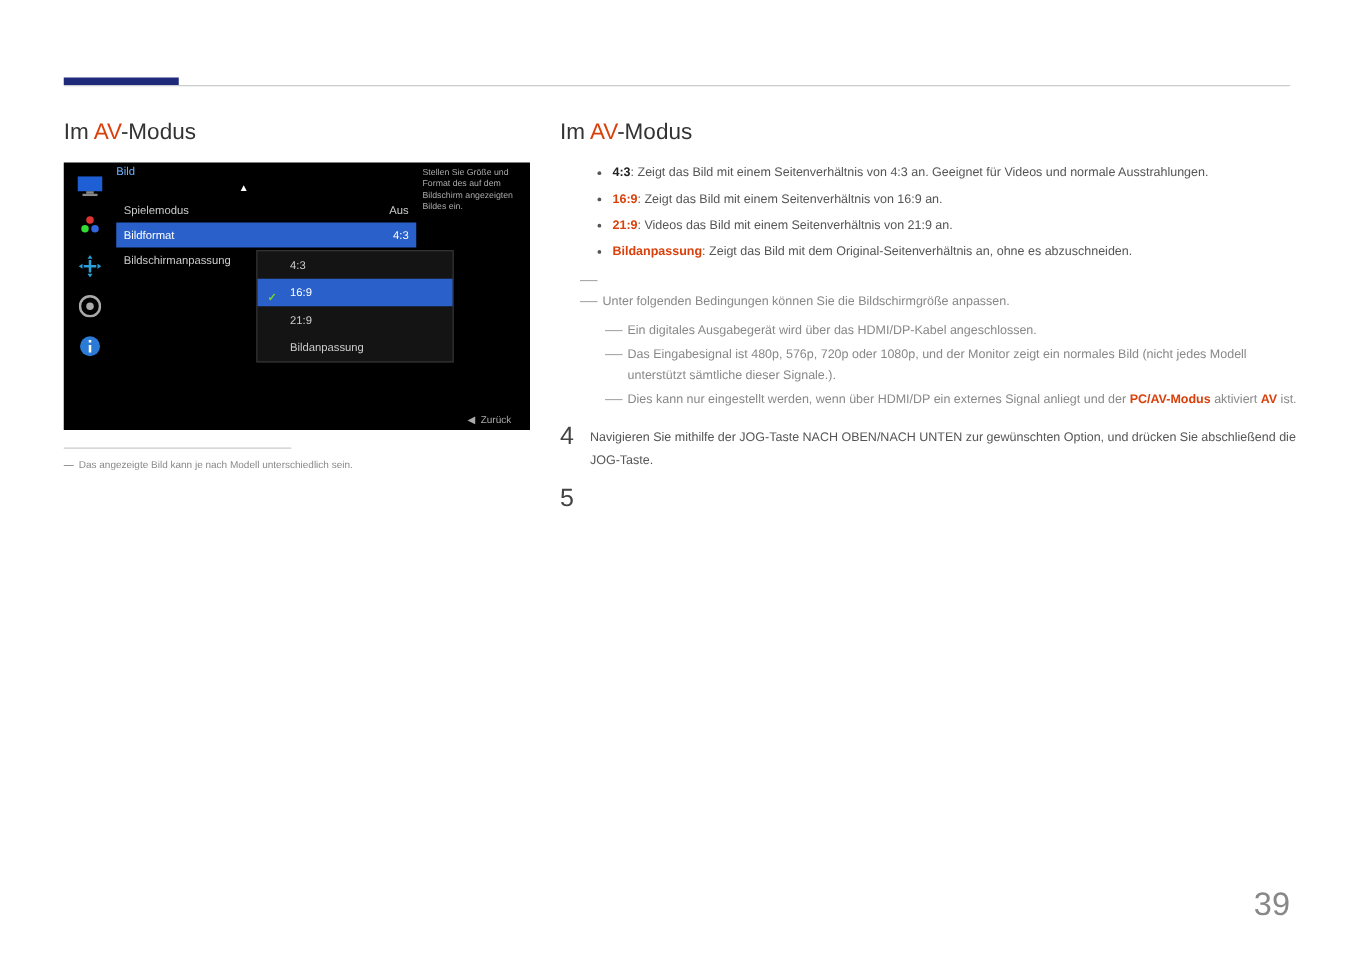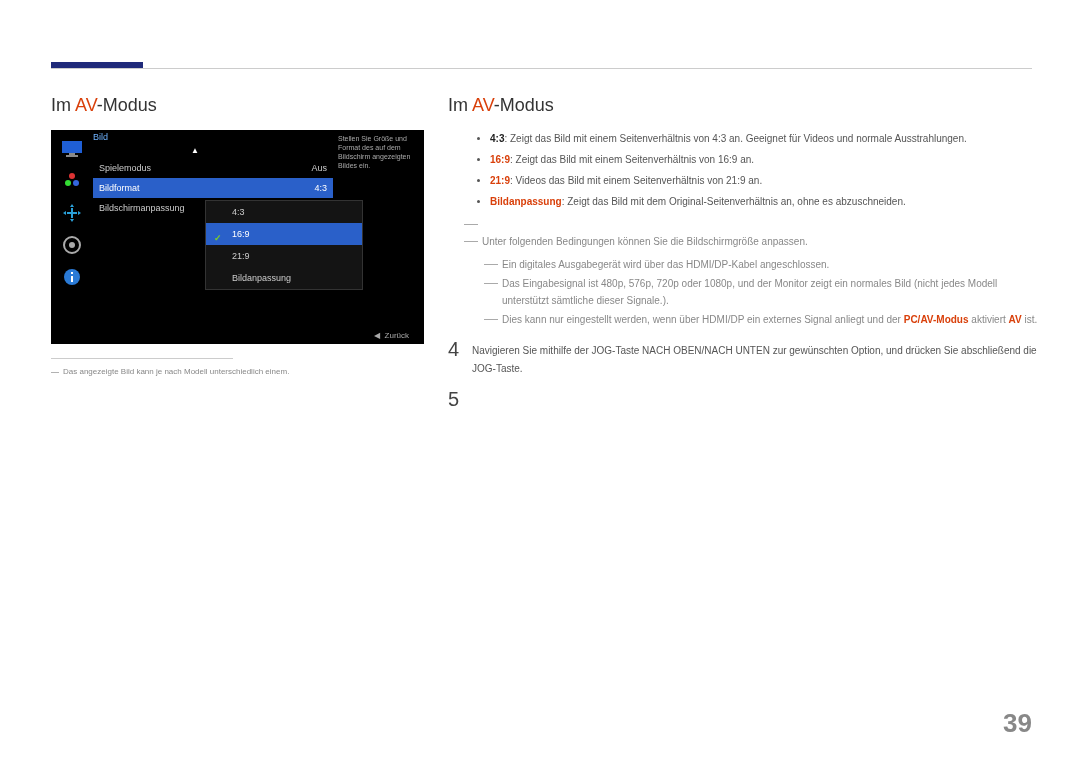--- a/index.html
+++ b/index.html
@@ -128,21 +128,21 @@
   .subnotes .row .txt { color:#888; }
   .subnotes .bo { color:#d9400b; font-weight:bold; }
   .subnotes .bav { color:#d9400b; font-weight:bold; }
 
   .step-row { display:flex; margin-top:10px; }
   .step-num { width:24px; font-size:20px; color:#444; font-weight:300; flex:none; }
   .step-txt { font-size:10px; color:#555; line-height:1.8; padding-top:4px; }
 
   .page-num {
     position:absolute; right:48px; bottom:24px;
-    font-size:26px; color:#888; font-weight:700;
+    font-size:26px; color:#888; font-weight:400;
   }
 </style>
 </head>
 <body>
 
 <div class="accent-bar"></div>
 <div class="hr"></div>
 
 <div class="left-col">
   <div class="heading">
@@ -219,21 +219,21 @@
       </div>
     </div>
 
     <div class="osd-back">
       <span>◀&nbsp;&nbsp;</span><span>Zurück</span>
     </div>
   </div>
 
   <div class="caption-rule"></div>
   <div class="caption">
-    <span class="dash">―</span><span>Das angezeigte Bild kann je nach Modell unterschiedlich einem.</span>
+    <span class="dash">―</span><span>Das angezeigte Bild kann je nach Modell unterschiedlich sein.</span>
   </div>
 </div>
 
 <div class="right-col">
   <div class="heading">
     <span>Im </span><span class="av">AV</span><span>-Modus</span>
   </div>
 
   <ul class="bullets" style="list-style: disc; margin-top:6px;">
     <li><span class="b">4:3</span><span>: Zeigt das Bild mit einem Seitenverhältnis von 4:3 an. Geeignet für Videos und normale Ausstrahlungen.</span></li>

